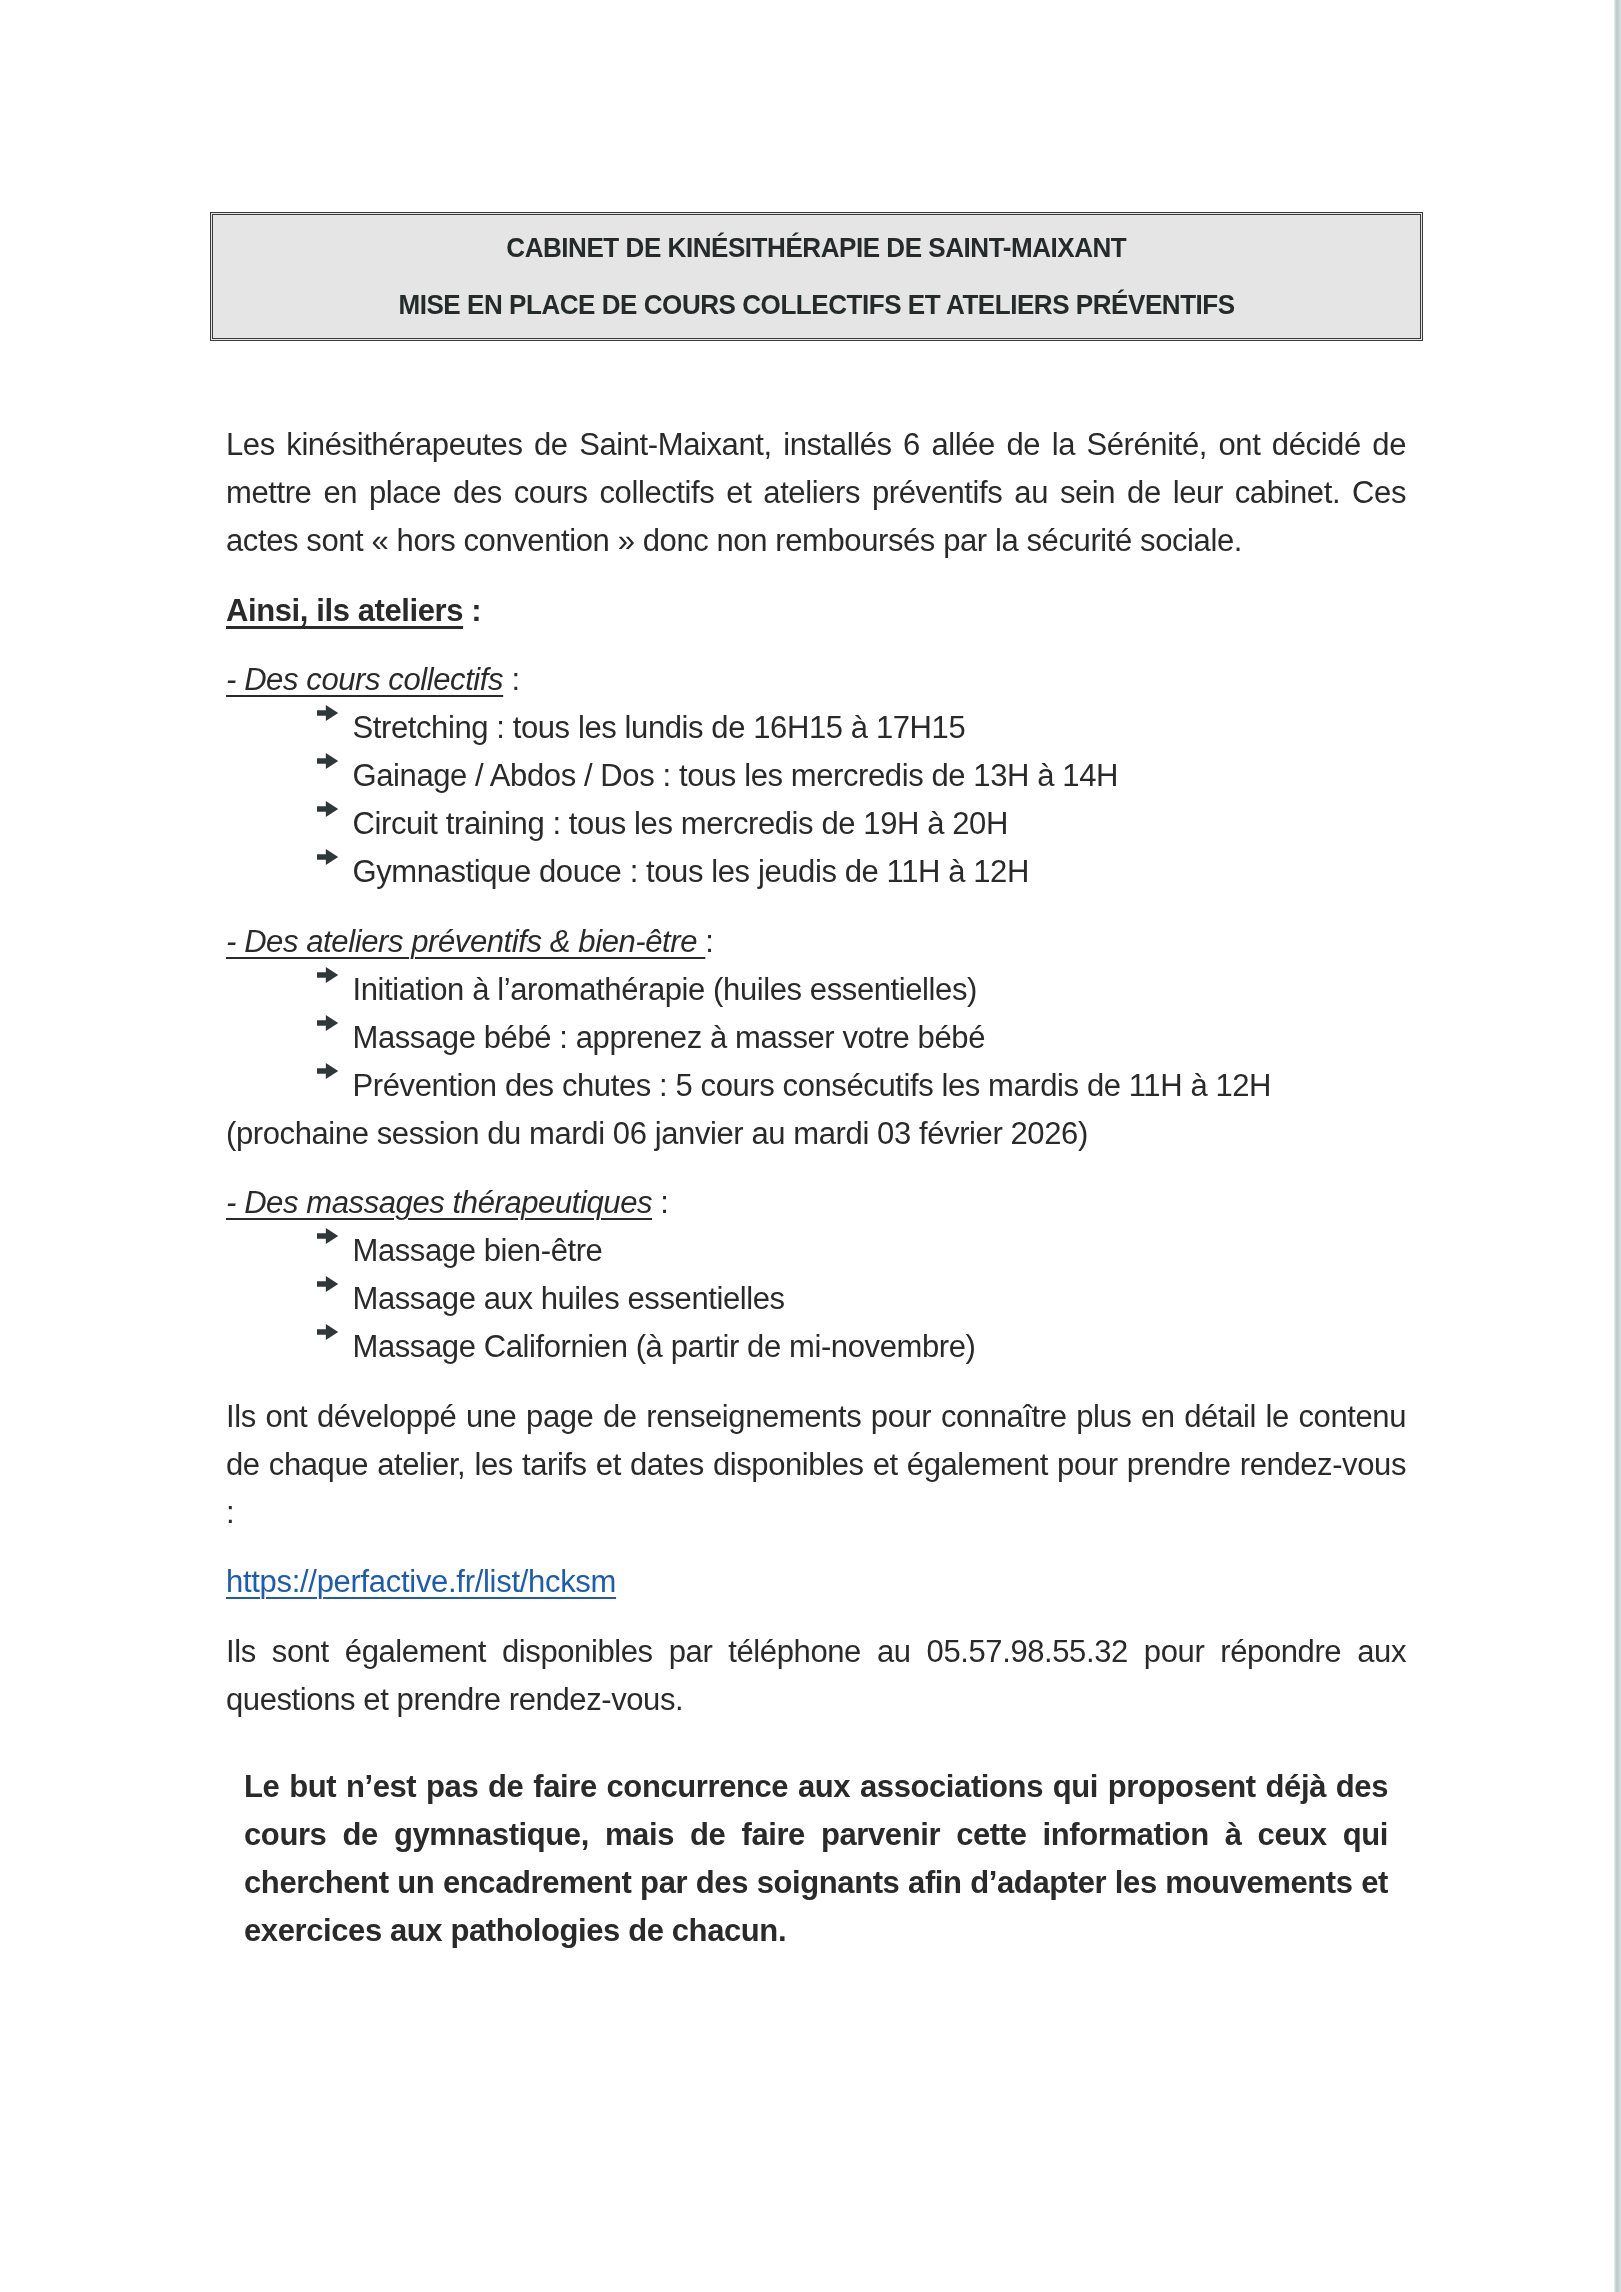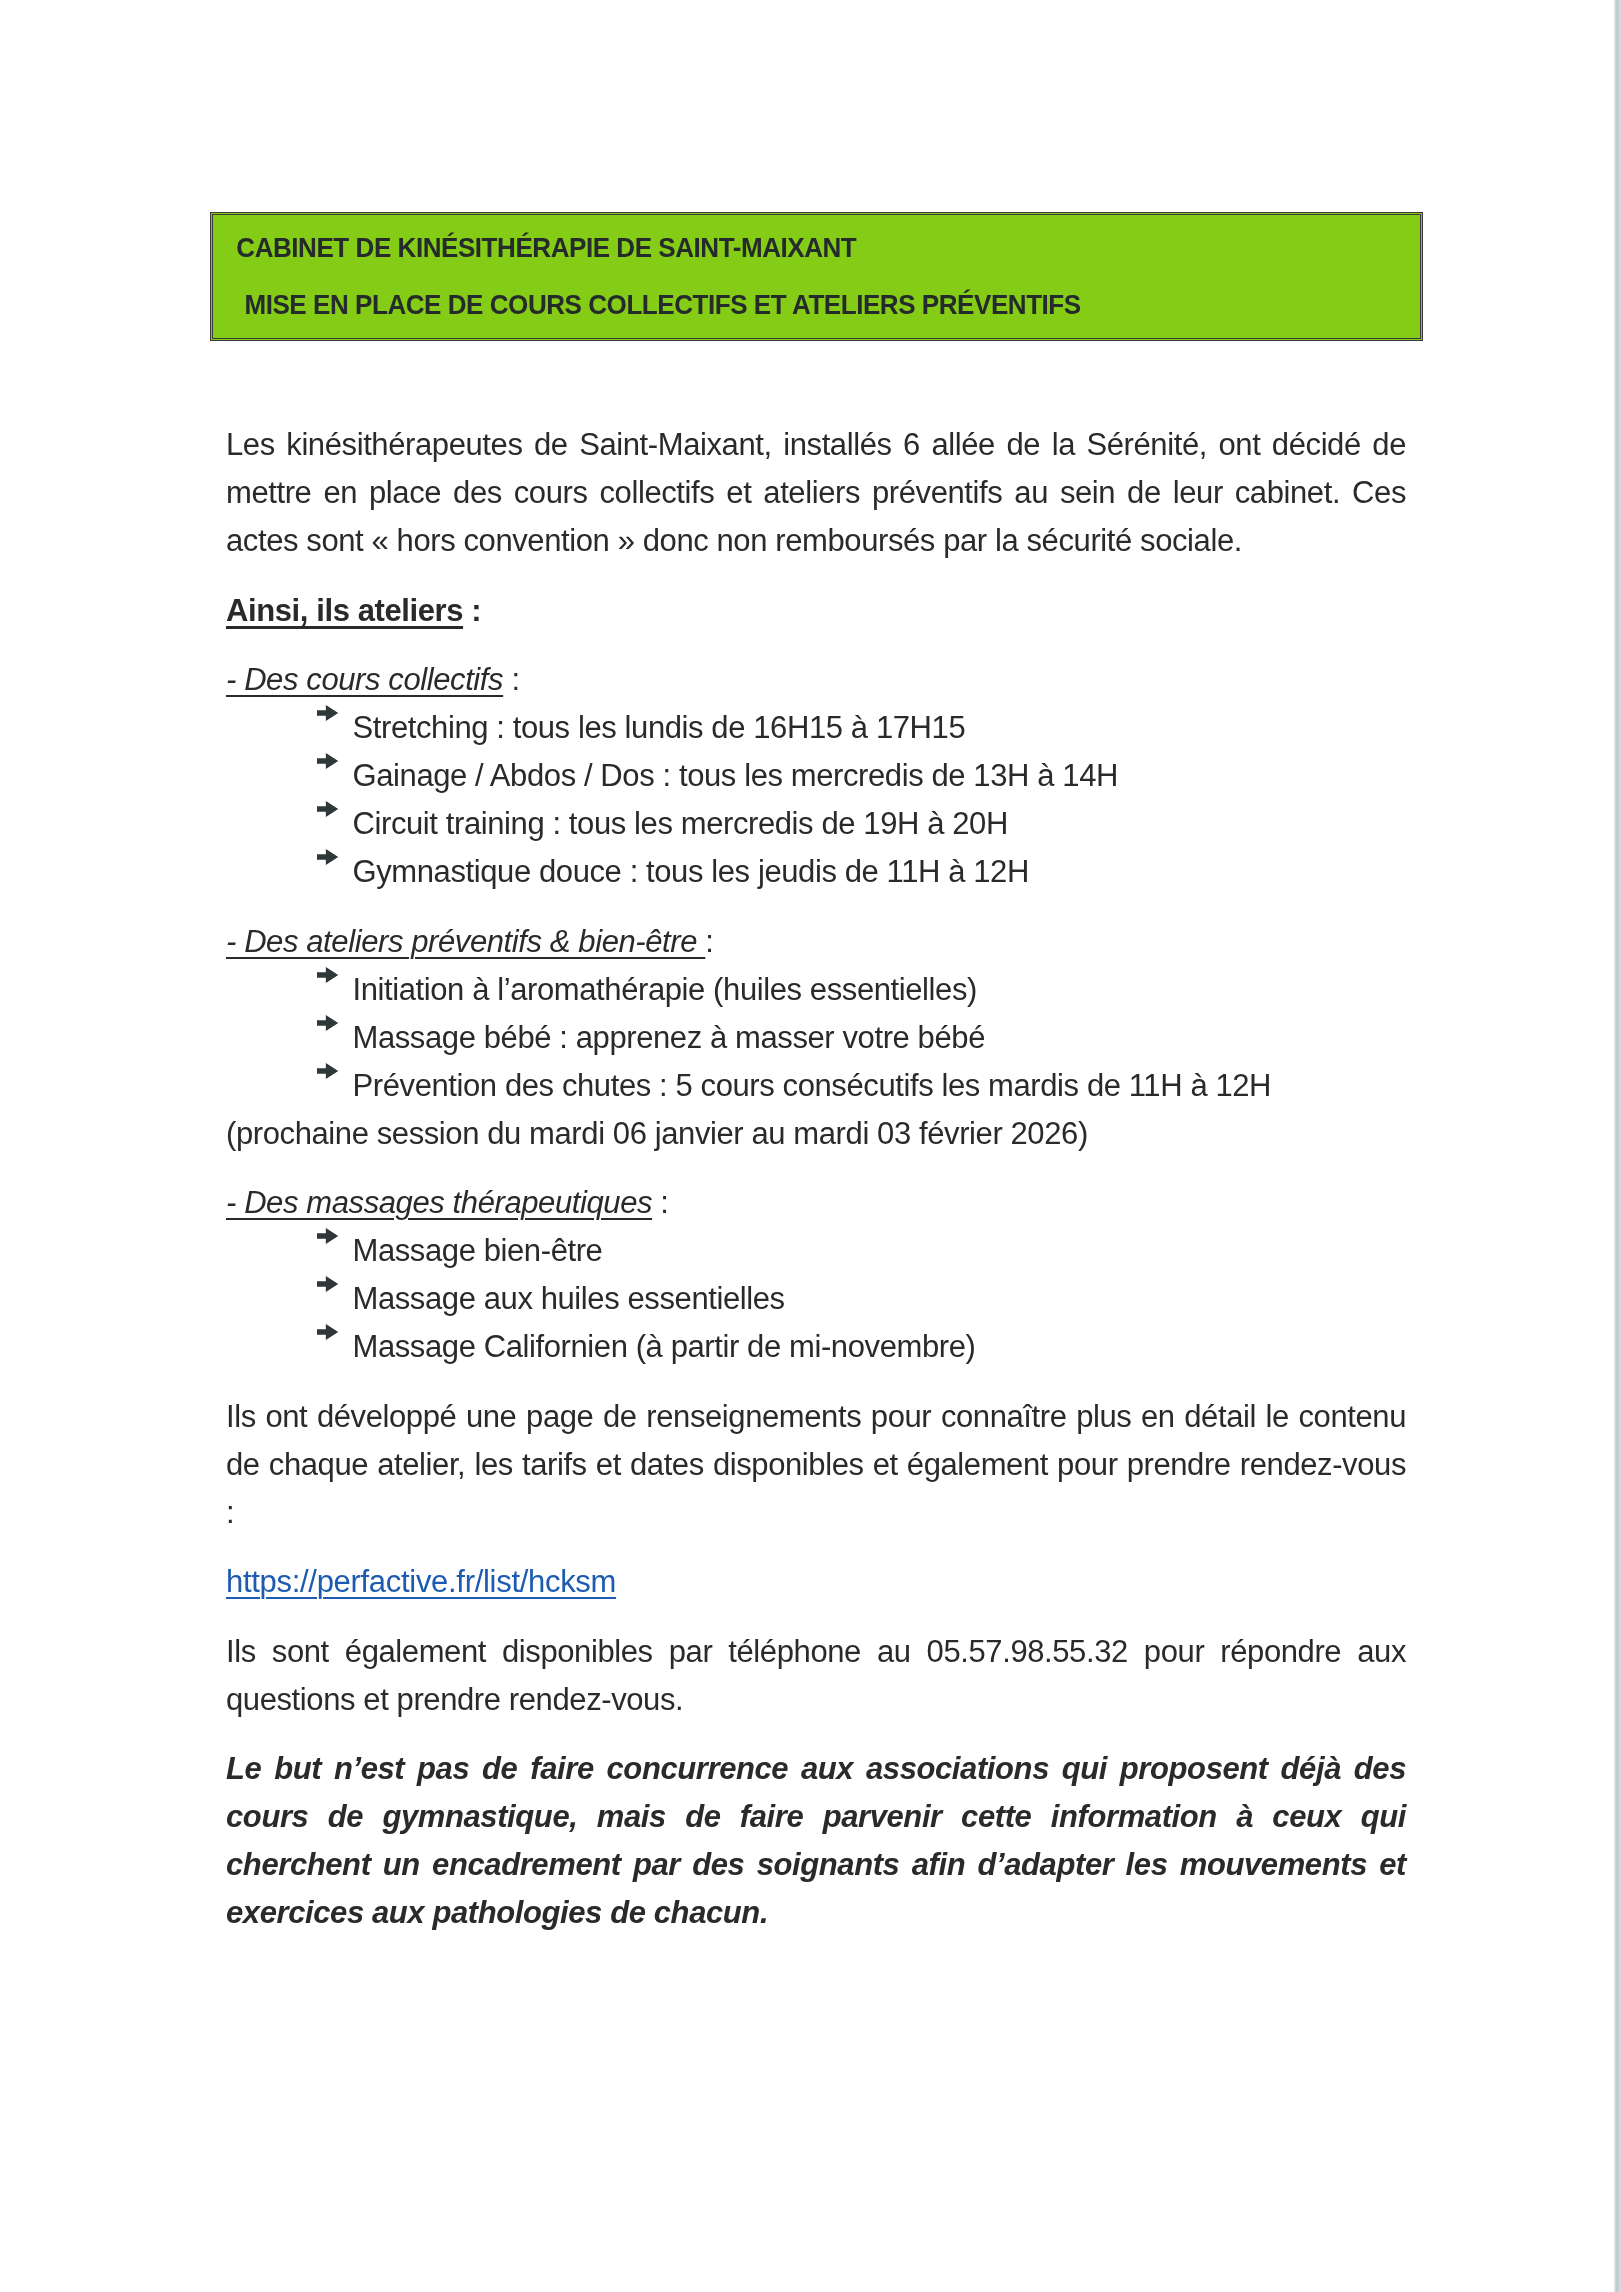--- a/index.html
+++ b/index.html
@@ -24,26 +24,26 @@
       background: linear-gradient(to right, #e8eeee, #b9c8c8 40%, #d6e0e0);
     }
     .title-box {
       position: absolute;
       left: 210px;
       top: 212px;
       width: 1213px;
       height: 129px;
       border: 2.7px double #3a3a3a;
       border-width: 3.6px;
-      background: #84cc16;
+      background: #e5e5e5;
       box-sizing: border-box;
       display: flex;
       flex-direction: column;
       justify-content: center;
-      align-items: flex-start;
+      align-items: center;
     }
     .title-line {
       font-weight: bold;
       font-size: 28px;
       letter-spacing: -0.5px;
       color: #252a2a;
       transform: scaleX(0.93);
       line-height: 1;
       white-space: nowrap;
     }
@@ -105,23 +105,22 @@
     }
     .link {
       color: #1c5bb0;
       text-decoration: underline;
       text-underline-offset: 4.5px;
       text-decoration-thickness: 1.8px;
       letter-spacing: -0.3px;
     }
     .closing {
       font-weight: bold;
-      font-style: italic;
       text-align: justify;
-      margin: 0;
+      margin: 18px;
       letter-spacing: -0.4px;
     }
   </style>
 </head>
 <body>
 
 <div class="page-edge"></div>
 
 <div class="title-box">
   <div class="title-line">CABINET DE KINÉSITHÉRAPIE DE SAINT-MAIXANT</div>

